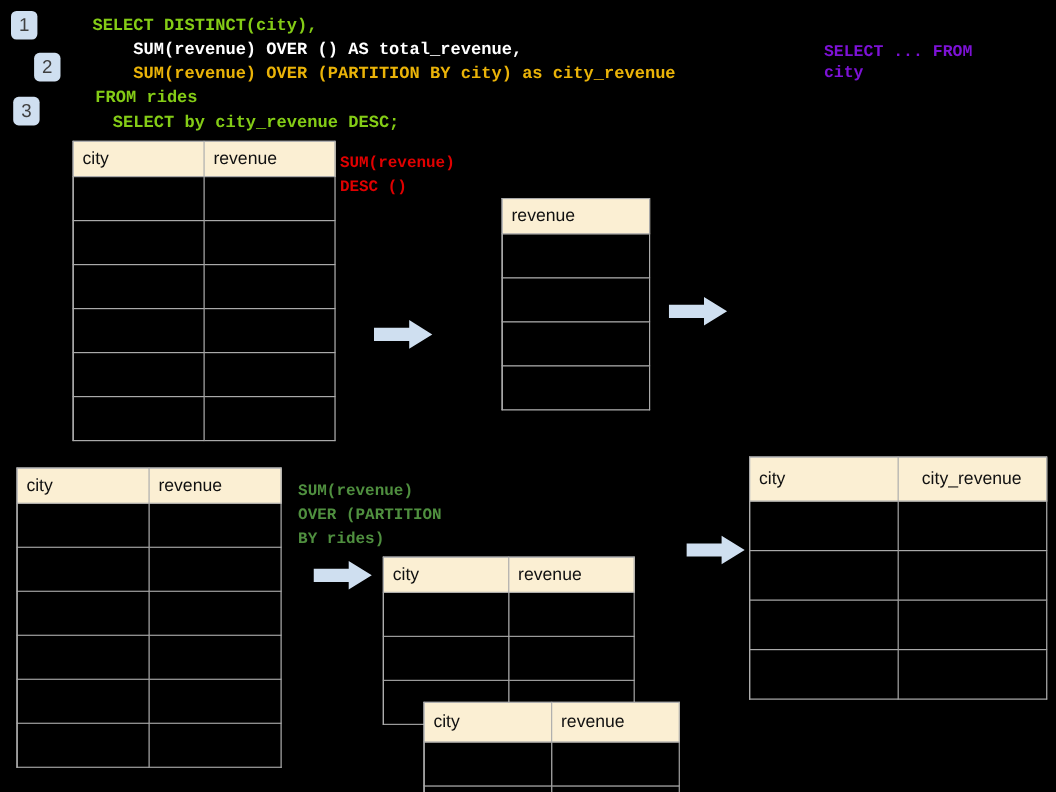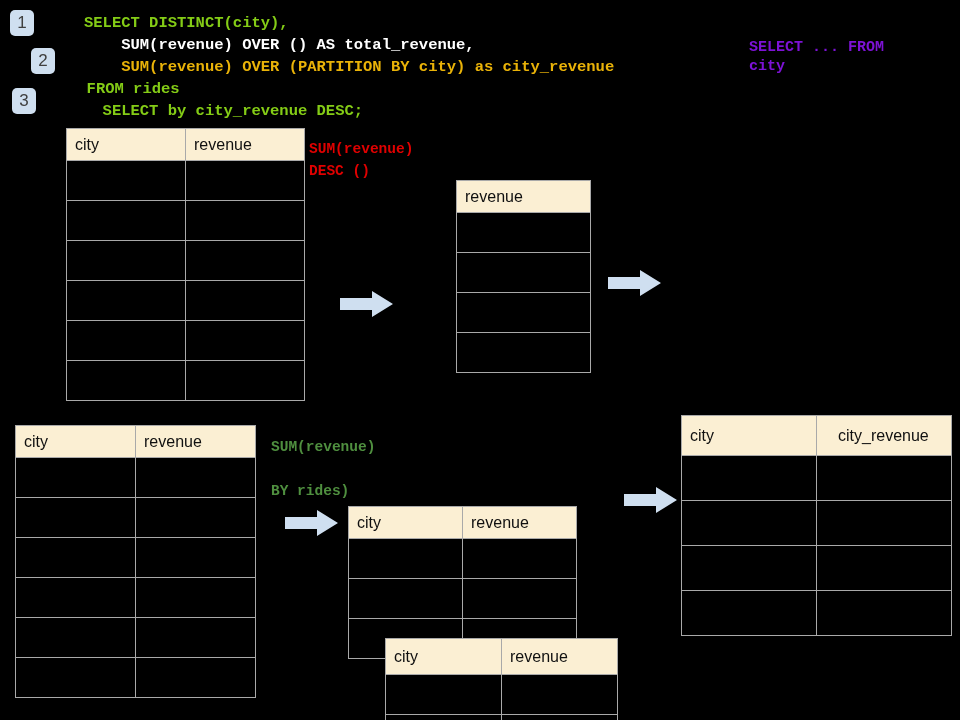--- a/index.html
+++ b/index.html
@@ -117,20 +117,21 @@
   <div class="code c-purple" style="left:68px; top:78px;">  FROM rides</div>
   <div class="code c-purple" style="left:84px; top:100px;">  SELECT by city_revenue DESC;</div>
 
   <div class="sidenote" style="left:749px; top:38px;">SELECT ... FROM</div>
   <div class="sidenote" style="left:749px; top:57px;">city</div>
 
   <div class="annot a-red" style="left:309px; top:138px;">SUM(revenue)</div>
   <div class="annot a-red" style="left:309px; top:160px;">DESC ()</div>
 
   <div class="annot a-green" style="left:271px; top:436px;">SUM(revenue)</div>
+  <div class="annot a-green" style="left:271px; top:458px;">OVER (PARTITION</div>
   <div class="annot a-green" style="left:271px; top:480px;">BY rides)</div>
 
   <table class="tbl" style="left:66px; top:128px; width:238px; z-index:2;">
     <thead>
       <tr>
         <th style="width:119px;">city</th>
         <th style="width:119px;">revenue</th>
       </tr>
     </thead>
     <tbody>

